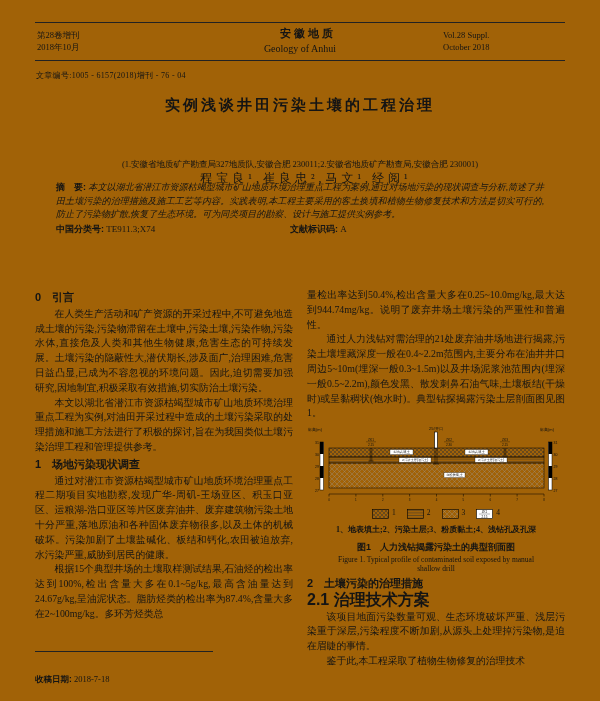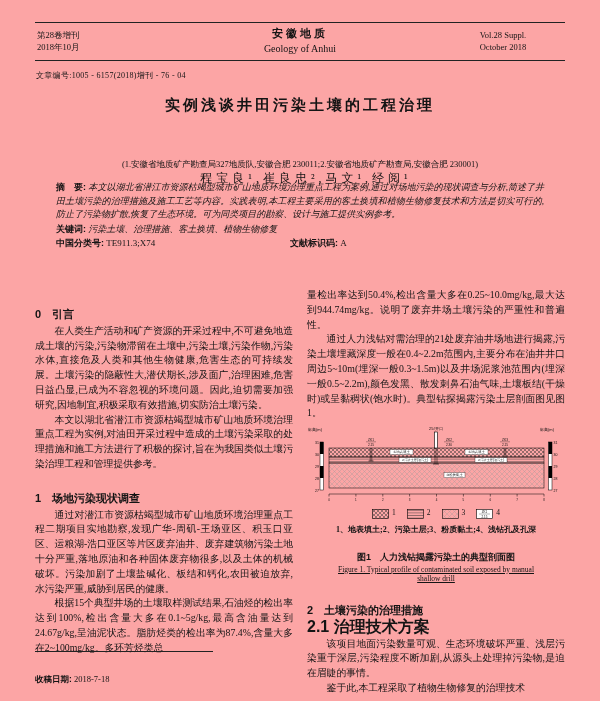--- a/index.html
+++ b/index.html
@@ -1,31 +1,31 @@
 <!DOCTYPE html>
 <html><head>
 <meta charset="utf-8">
 <style>
   html,body{margin:0;padding:0;background:#d9d9d9;}
   .page{
-    position:relative;width:600px;height:701px;background:#fca5a5;
+    position:relative;width:600px;height:701px;background:#a16207;
     margin:0 auto;overflow:hidden;color:#141414;
     font-family:"Liberation Serif","DejaVu Serif",serif;
   }
   
   .hdr{
     position:absolute;top:22px;left:35px;right:35px;
     border-top:1px solid #222;border-bottom:1.5px solid #222;
     display:flex;justify-content:space-between;align-items:center;
     padding:3px 2px 4px 2px;
   }
   .hdr .cell{font-size:8.5px;line-height:1.45;}
   .hdr .left{text-align:left;width:120px;}
-  .hdr .center{text-align:center;}
-  .hdr .right{text-align:center;width:120px;}
+  .hdr .center{text-align:right;}
+  .hdr .right{text-align:left;width:120px;}
   .jcn{font-size:11px;font-weight:bold;letter-spacing:3px;}
   .jen{font-size:10px;}
   
   .artno{position:absolute;top:70px;left:36px;font-size:8px;letter-spacing:.3px;}
   .title{
     position:absolute;top:96px;left:0;right:0;text-align:center;
     font-family:"Liberation Sans","DejaVu Sans",sans-serif;
     font-size:15px;font-weight:bold;letter-spacing:3px;
   }
   .authors{
@@ -46,44 +46,44 @@
   .body{
     position:absolute;top:288px;left:35px;right:35px;bottom:14px;
     display:flex;gap:14px;
   }
   .col{width:258px;font-size:9.8px;line-height:14.8px;text-align:justify;}
   .col-left{position:relative;padding-bottom:30px;}
   .col p{margin:0;text-indent:2em;}
   .col p.cont{text-indent:0;}
   h2.sec,h3.subsec{
     font-family:"Liberation Sans","DejaVu Sans",sans-serif;
-    margin:19px 0 2px 0;font-size:11px;font-weight:bold;text-align:left;
+    margin:2px 0 2px 0;font-size:11px;font-weight:bold;text-align:left;
   }
   h3.subsec{font-size:16px;margin:2px 0 2px 0;}
   
   .received{
     position:absolute;left:0;bottom:0;width:178px;
     border-top:1px solid #222;padding-top:20px;font-size:8.5px;
   }
   .received .lbl{
     font-family:"Liberation Sans","DejaVu Sans",sans-serif;font-weight:bold;
   }
   
   .figure{margin:3px 0 2px 0;text-align:center;}
   .figure svg{display:block;margin:0 auto;}
   svg text{font-family:"Liberation Sans","DejaVu Sans",sans-serif;fill:#111;}
   .legend-row{display:flex;justify-content:center;align-items:center;gap:11px;margin-top:2px;}
   .legend-item{display:flex;align-items:center;gap:3px;}
   .legend-item .num{font-size:7.5px;}
   .fig-legend-line{font-size:8px;font-weight:bold;margin-top:2px;text-align:center;}
   .fig-cap-cn{
     font-family:"Liberation Sans","DejaVu Sans",sans-serif;
-    font-size:9px;font-weight:bold;margin-top:12px;text-align:center;
-  }
-  .fig-cap-en{font-size:7.5px;line-height:1.3;text-align:center;text-decoration:underline;}
+    font-size:9px;font-weight:bold;margin-top:2px;text-align:center;
+  }
+  .fig-cap-en{font-size:7.5px;line-height:1.3;text-align:center;}
 </style>
 </head>
 <body>
 
 <div class="page">
 
   <div class="hdr">
     <div class="cell left">
       <div>第28卷增刊</div>
       <div>2018年10月</div>
@@ -101,24 +101,20 @@
   <div class="artno">文章编号:1005 - 6157(2018)增刊 - 76 - 04</div>
 
   <div class="title">实例浅谈井田污染土壤的工程治理</div>
   <div class="authors">程宝良¹,崔良忠²,马文¹,经阅¹</div>
   <div class="affil">(1.安徽省地质矿产勘查局327地质队,安徽合肥 230011;2.安徽省地质矿产勘查局,安徽合肥 230001)</div>
 
   <div class="absblock">
     <div class="abs-text">
       <span class="lbl">摘　要:</span>
       <span>本文以湖北省潜江市资源枯竭型城市矿山地质环境治理重点工程为案例,通过对场地污染的现状调查与分析,简述了井田土壤污染的治理措施及施工工艺等内容。实践表明,本工程主要采用的客土换填和植物生物修复技术和方法是切实可行的,防止了污染物扩散,恢复了生态环境。可为同类项目的勘察、设计与施工提供实例参考。</span>
-    </div>
-    <div class="kwline kw-text">
-      <span class="lbl">关键词:</span>
-      <span>污染土壤、治理措施、客土换填、植物生物修复</span>
     </div>
     <div class="clcline">
       <span class="lbl">中国分类号:</span>
       <span>TE911.3;X74</span>
       <span class="doc">
         <span class="lbl">文献标识码:</span>
         <span>A</span>
       </span>
     </div>
   </div>

